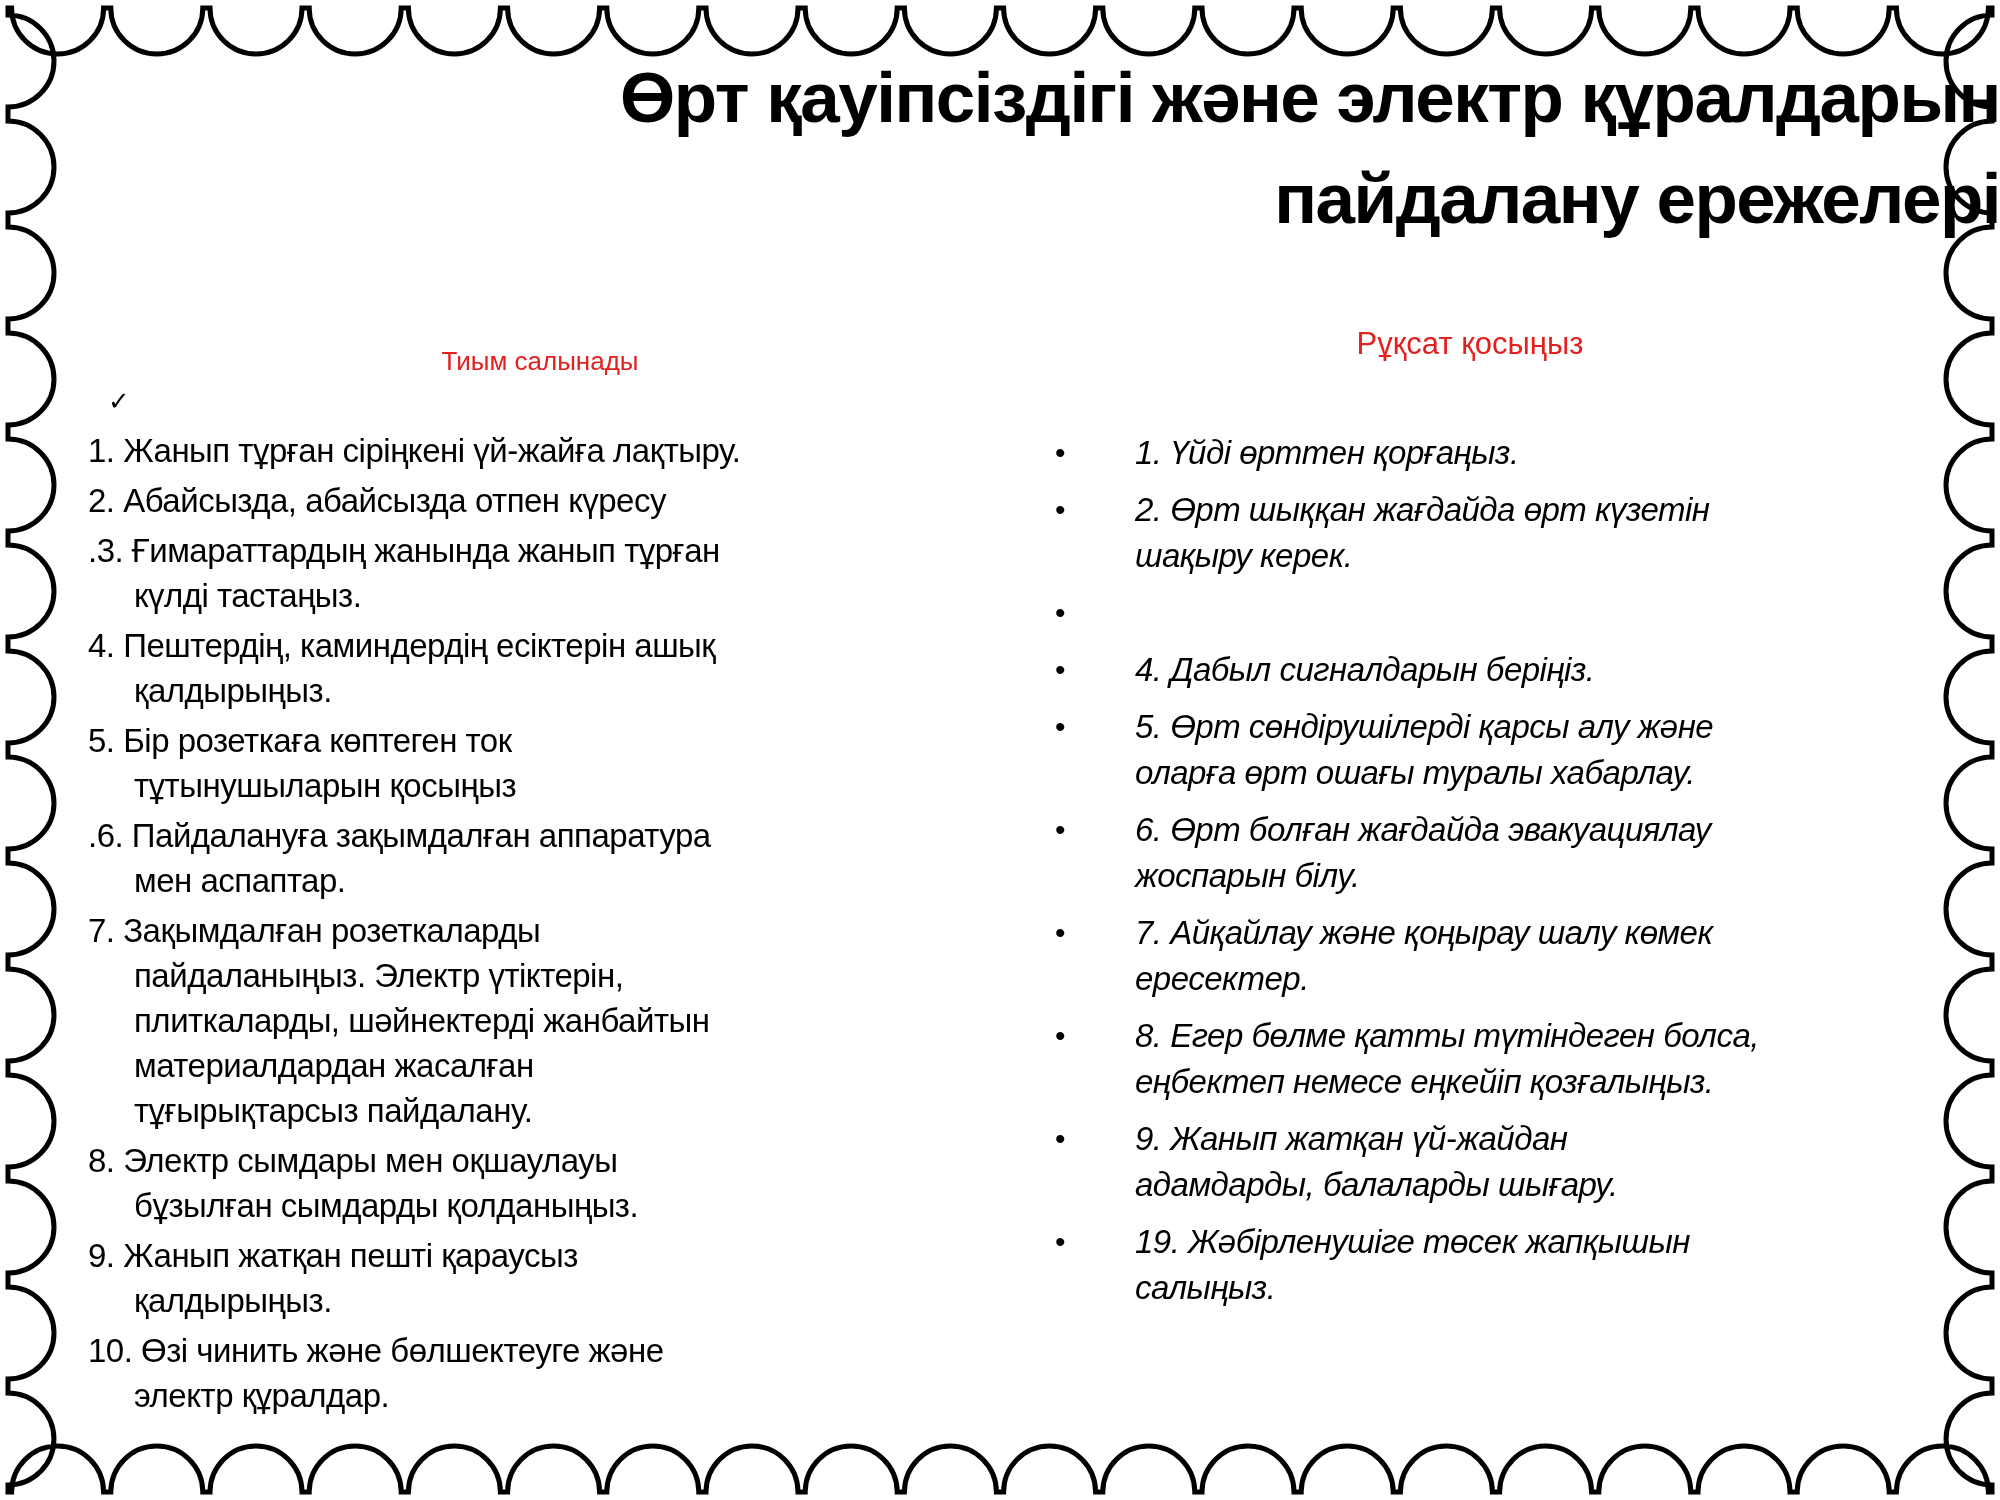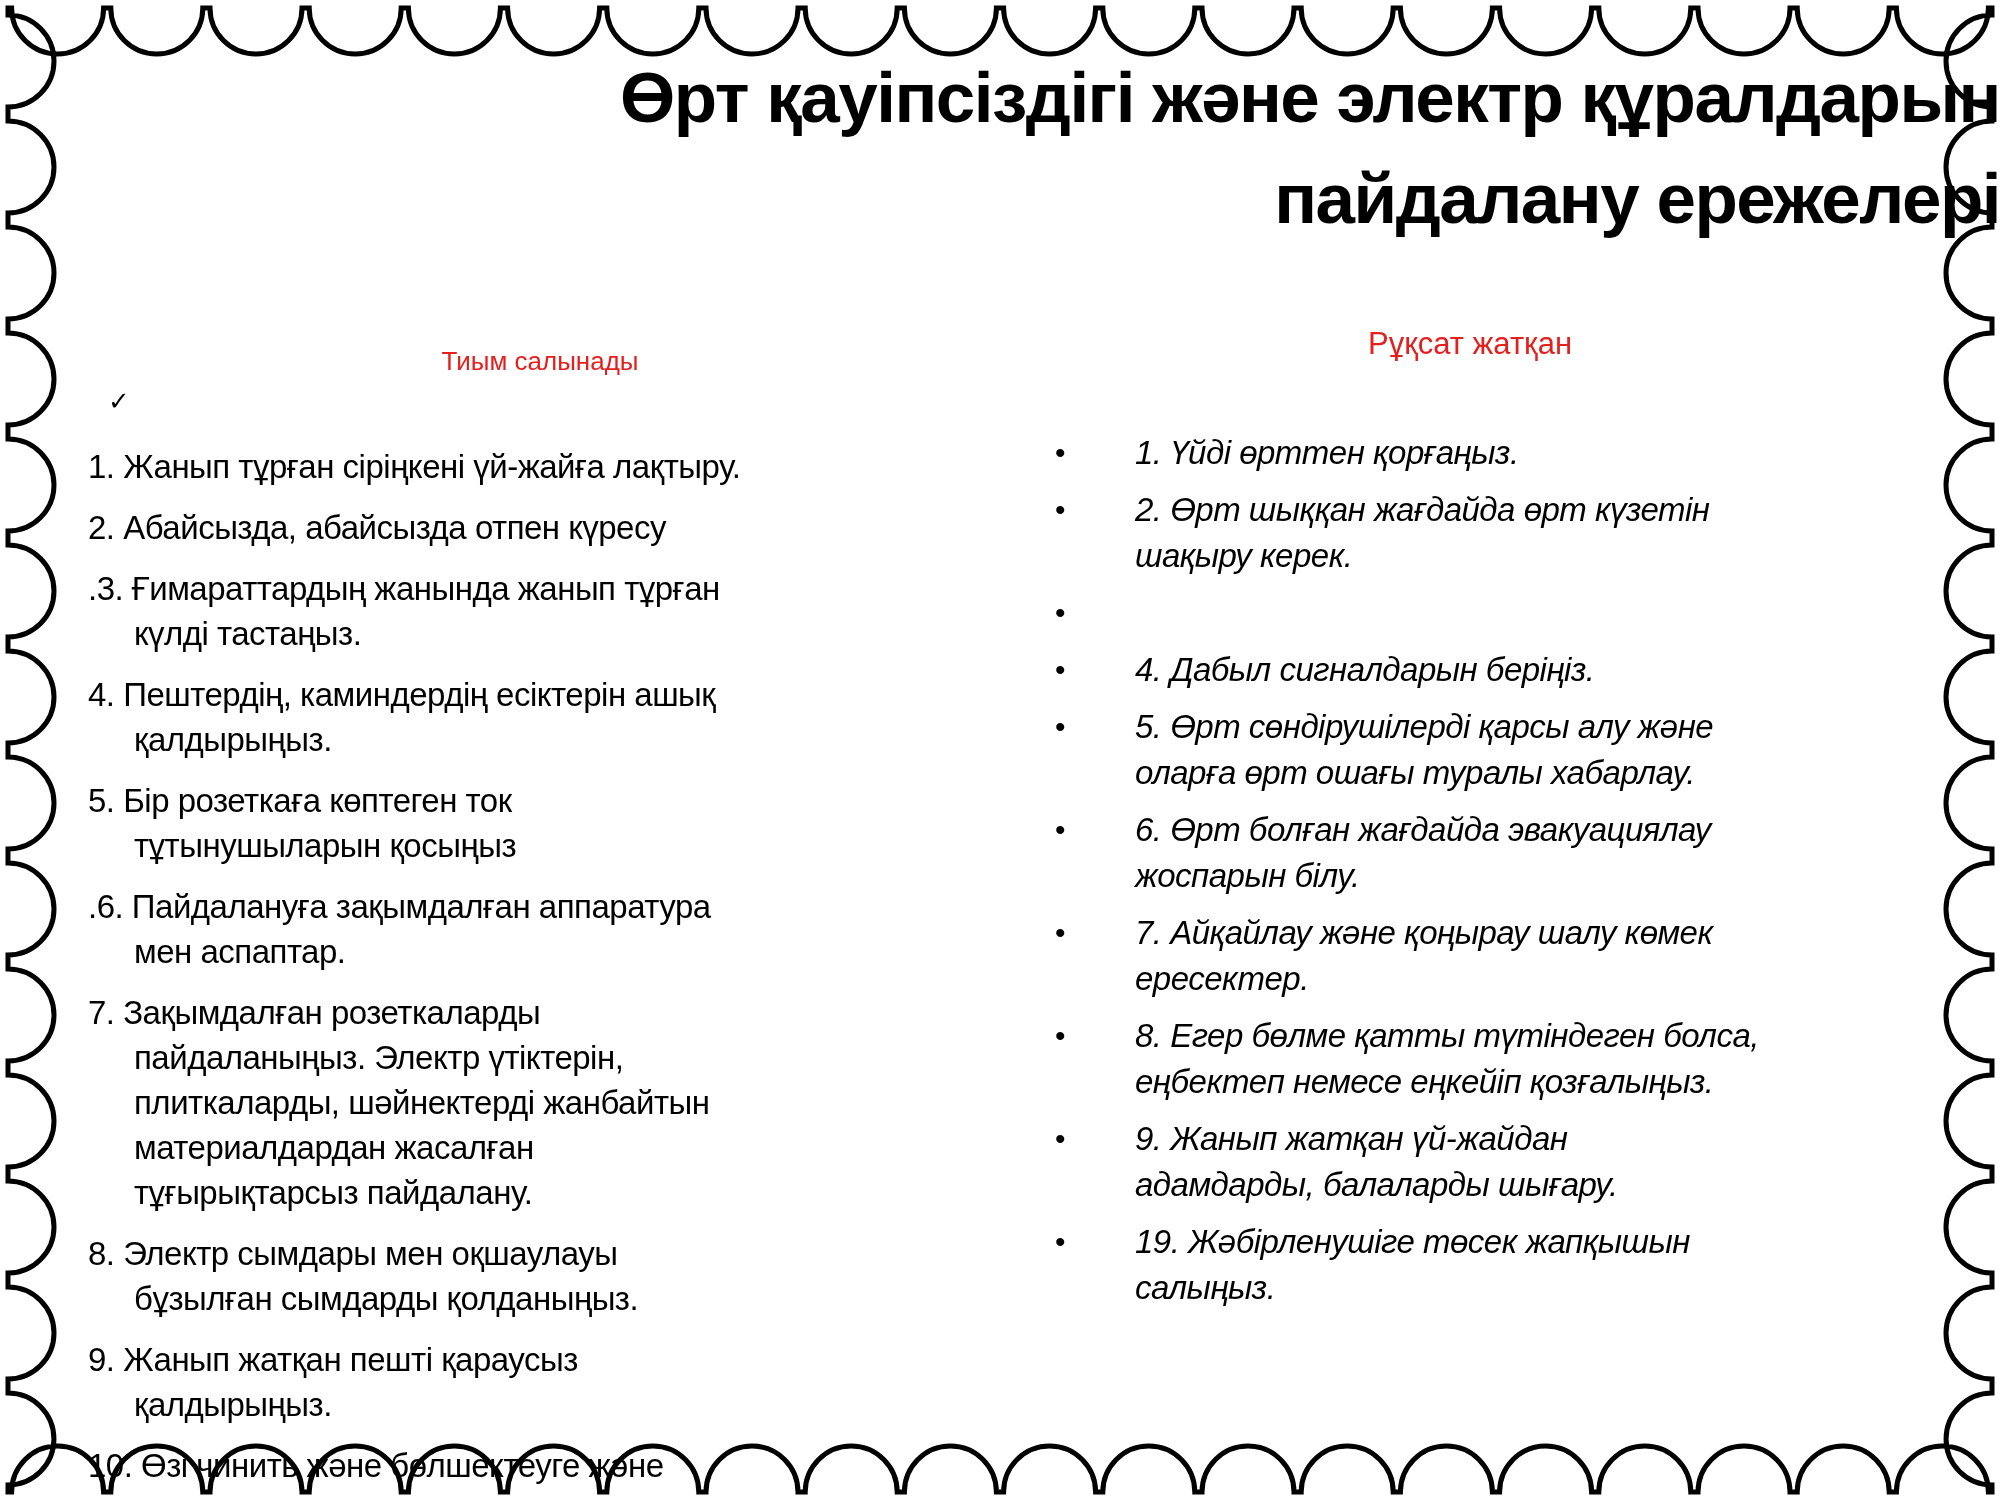--- a/index.html
+++ b/index.html
@@ -63,21 +63,20 @@
     width: 860px;
     font-size: 33px;
     line-height: 45px;
     letter-spacing: -0.5px;
   }
   .p-item {
     padding-left: 46px;
     text-indent: -46px;
     white-space: pre-line;
     margin-bottom: 5px;
-    margin-top: 16px;
   }
   .a-list {
     position: absolute;
     top: 430px;
     left: 1055px;
     width: 890px;
     font-size: 33px;
     line-height: 46px;
     letter-spacing: -0.5px;
   }
@@ -130,21 +129,21 @@
       <div class="p-item">8. Электр сымдары мен оқшаулауы
 бұзылған сымдарды қолданыңыз.</div>
       <div class="p-item">9. Жанып жатқан пешті қараусыз
 қалдырыңыз.</div>
       <div class="p-item">10. Өзі чинить және бөлшектеуге және
 электр құралдар.</div>
     </div>
   </div>
 
   <div>
-    <div class="col-header header-right">Рұқсат жатқан</div>
+    <div class="col-header header-right">Рұқсат қосыңыз</div>
     <div class="a-list">
       <div class="a-item">
         <span class="bullet">•</span>
         <span class="a-text">1. Үйді өрттен қорғаңыз.</span>
       </div>
       <div class="a-item">
         <span class="bullet">•</span>
         <span class="a-text">2. Өрт шыққан жағдайда өрт күзетін
 шақыру керек.</span>
       </div>

